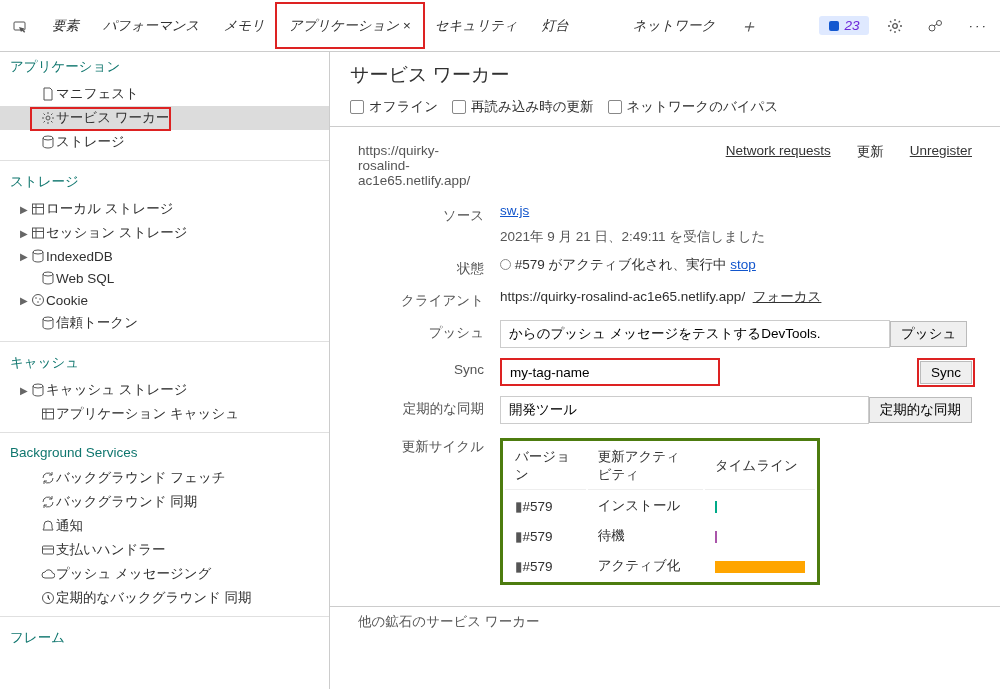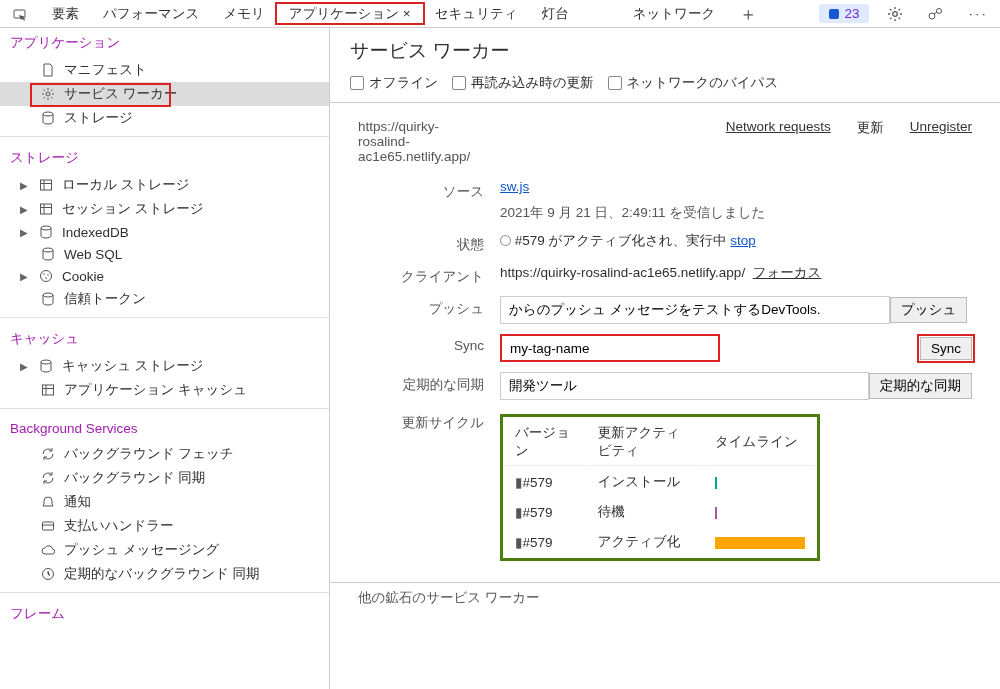--- a/index.html
+++ b/index.html
@@ -1,27 +1,27 @@
 <!DOCTYPE html>
 <html><head>
 <meta charset="utf-8">
 <style>
 * { box-sizing: border-box; margin: 0; padding: 0; font-family: "Segoe UI", Meiryo, sans-serif; }
 body { width: 1000px; height: 689px; background: #fff; font-size: 13.5px; color: #303030; overflow: hidden; display:flex; flex-direction:column;}
-.toolbar { height: 28px; display:flex; align-items:stretch; border-bottom:1px solid #ccc; }
+.toolbar { height: 52px; display:flex; align-items:stretch; border-bottom:1px solid #ccc;font-style:italic; }
 .toolbar .tab { display:flex; align-items:center; padding:0 12px; cursor:pointer; white-space:nowrap; position:relative;}
 .toolbar .tab.selected { background:#fff; }
 .tab-highlight { position:absolute; left:-2px; right:-2px; top:2px; bottom:2px; border:2px solid #d22; pointer-events:none;}
 .toolbar .right { margin-left:auto; display:flex; align-items:center;}
 .pill { background:#dfe9ff; border-radius:3px; padding:2px 9px; margin:0 6px; color:#6d28d9; font-weight:500; display:flex; align-items:center; gap:4px;}
 .icon-box { width:16px; height:16px; display:inline-flex; align-items:center; justify-content:center;}
 .main { flex:1; display:flex; overflow:hidden;}
 .sidebar { width:330px; border-right:1px solid #ccc; overflow:auto; padding-bottom:20px;}
-.section-title { padding:6px 10px 6px 10px; color:#a21caf;}
-.tree-row { display:flex; align-items:center; padding:3px 10px 3px 20px; gap:8px;}
+.section-title { padding:6px 10px 6px 10px; color:#0f766e;}
+.tree-row { display:flex; align-items:center; padding:3px 10px 3px 20px; gap:0;}
 .tree-row.indent { padding-left:40px;}
 .tree-row.selected { background:#dcdcdc;}
 .tree-highlight { position:relative;}
 .tree-highlight::after { content:""; position:absolute; left:30px; top:1px; height:20px; width:137px; border:2px solid #d22; pointer-events:none;}
 .sidebar hr { border:none; border-top:1px solid #e0e0e0; margin:6px 0;}
 .arrow { width:10px; display:inline-block; font-size:10px; color:#666;}
 .content { flex:1; display:flex; flex-direction:column; overflow:hidden;}
 .content-header { padding:10px 20px 6px 20px; font-size:19px; border-bottom:0;}
 .opts-row { display:flex; align-items:center; gap:14px; padding:4px 20px 10px 20px; border-bottom:1px solid #ccc;}
 .opts-row label { display:flex; align-items:center; gap:5px;}

